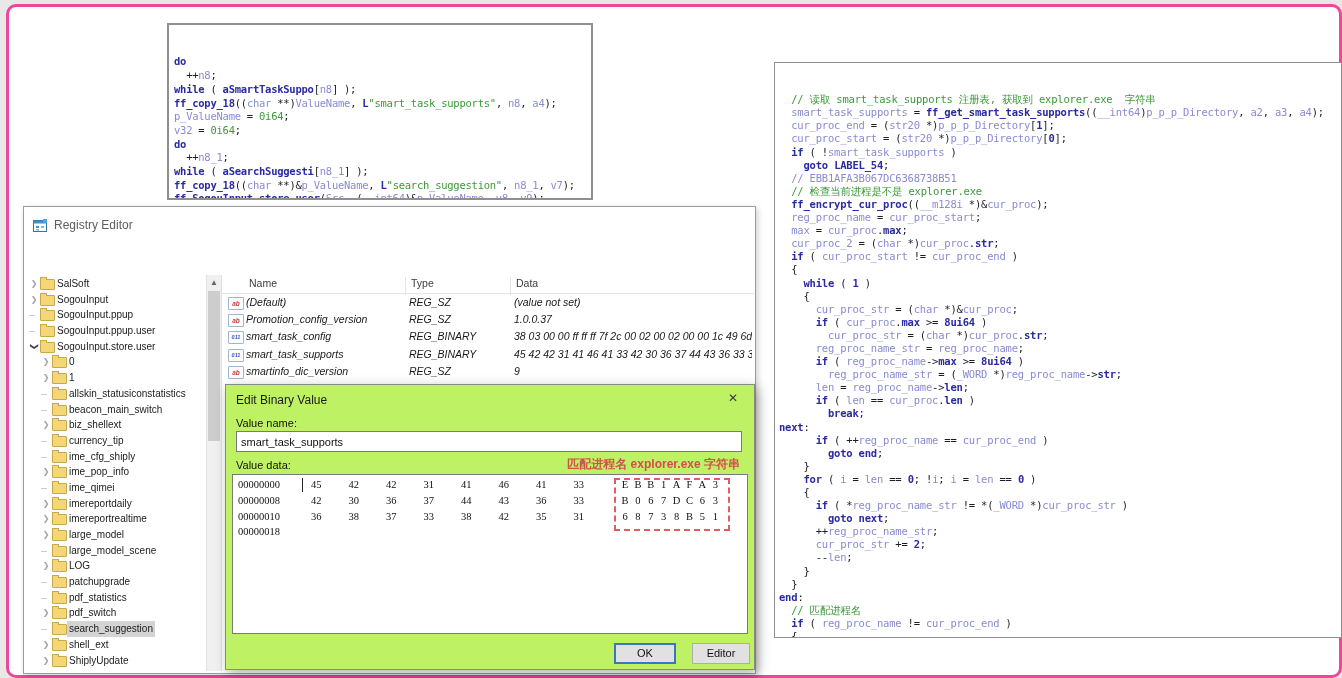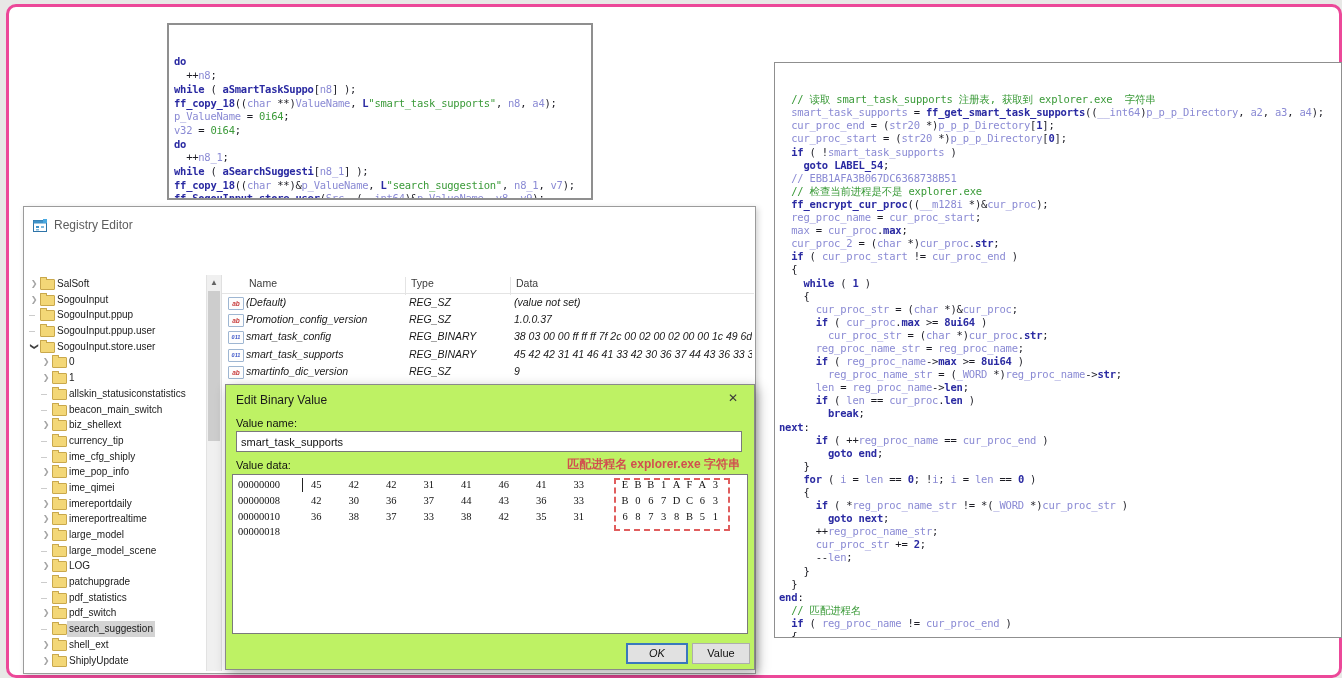--- a/index.html
+++ b/index.html
@@ -82,21 +82,21 @@
   #hex-grid{position:absolute;left:0;top:3px;width:100%;}
   .hrow{position:relative;height:15.8px;}
   .hrow span{position:absolute;top:1px;font-family:Liberation Serif, serif;}
   .hoff{left:5px;}
   .caret{left:69px;top:0!important;width:1px;height:14px;background:#222;}
   .hbyte{width:16px;}
   .hasc{width:12px;text-align:center;}
   #dashbox{position:absolute;left:381px;top:3px;width:112px;height:49px;border:2px dashed #e05d5d;}
   .btn{position:absolute;top:258px;height:21px;background:#e1e1e1;border:1px solid #adadad;
     font-size:11px;text-align:center;line-height:19px;color:#111;box-sizing:border-box;}
-  #ok{left:400px;width:62px;border:2px solid #3a78bc;line-height:17px;font-style:italic;}
+  #ok{left:388px;width:62px;border:2px solid #3a78bc;line-height:17px;}
   #cancel{left:466px;width:58px;}
 </style>
 </head>
 <body>
 
 <div id="card">
 
   <div id="code-top" class="code-panel">
     <div class="code"><div class="cl"><span class="tk k">do</span></div><div class="cl"><span class="tk p">  ++</span><span class="tk v">n8</span><span class="tk p">;</span></div><div class="cl"><span class="tk k">while</span><span class="tk p"> ( </span><span class="tk f">aSmartTaskSuppo</span><span class="tk p">[</span><span class="tk v">n8</span><span class="tk p">] );</span></div><div class="cl"><span class="tk f">ff_copy_18</span><span class="tk p">((</span><span class="tk t">char</span><span class="tk p"> **)</span><span class="tk v">ValueName</span><span class="tk p">, </span><span class="tk k">L</span><span class="tk s">"smart_task_supports"</span><span class="tk p">, </span><span class="tk v">n8</span><span class="tk p">, </span><span class="tk v">a4</span><span class="tk p">);</span></div><div class="cl"><span class="tk v">p_ValueName</span><span class="tk p"> = </span><span class="tk n">0i64</span><span class="tk p">;</span></div><div class="cl"><span class="tk v">v32</span><span class="tk p"> = </span><span class="tk n">0i64</span><span class="tk p">;</span></div><div class="cl"><span class="tk k">do</span></div><div class="cl"><span class="tk p">  ++</span><span class="tk v">n8_1</span><span class="tk p">;</span></div><div class="cl"><span class="tk k">while</span><span class="tk p"> ( </span><span class="tk f">aSearchSuggesti</span><span class="tk p">[</span><span class="tk v">n8_1</span><span class="tk p">] );</span></div><div class="cl"><span class="tk f">ff_copy_18</span><span class="tk p">((</span><span class="tk t">char</span><span class="tk p"> **)&amp;</span><span class="tk v">p_ValueName</span><span class="tk p">, </span><span class="tk k">L</span><span class="tk s">"search_suggestion"</span><span class="tk p">, </span><span class="tk v">n8_1</span><span class="tk p">, </span><span class="tk v">v7</span><span class="tk p">);</span></div><div class="cl"><span class="tk f">ff_SogouInput_store_user</span><span class="tk p">(</span><span class="tk v">Src</span><span class="tk p">, (</span><span class="tk t">__int64</span><span class="tk p">)&amp;</span><span class="tk v">p_ValueName</span><span class="tk p">, </span><span class="tk v">v8</span><span class="tk p">, </span><span class="tk v">v9</span><span class="tk p">);</span></div></div>
   </div>
@@ -360,16 +360,16 @@
             <span class="hasc" style="left: 450.5px;">B</span>
             <span class="hasc" style="left: 463.4px;">5</span>
             <span class="hasc" style="left: 476.3px;">1</span>
           </div>
           <div class="hrow">
             <span class="hoff">00000018</span>
           </div>
         </div>
     </div>
     <div id="ok" class="btn">OK</div>
-    <div id="cancel" class="btn">Value</div>
+    <div id="cancel" class="btn">Editor</div>
   </div>
 
 </div>
 
 </body></html>

